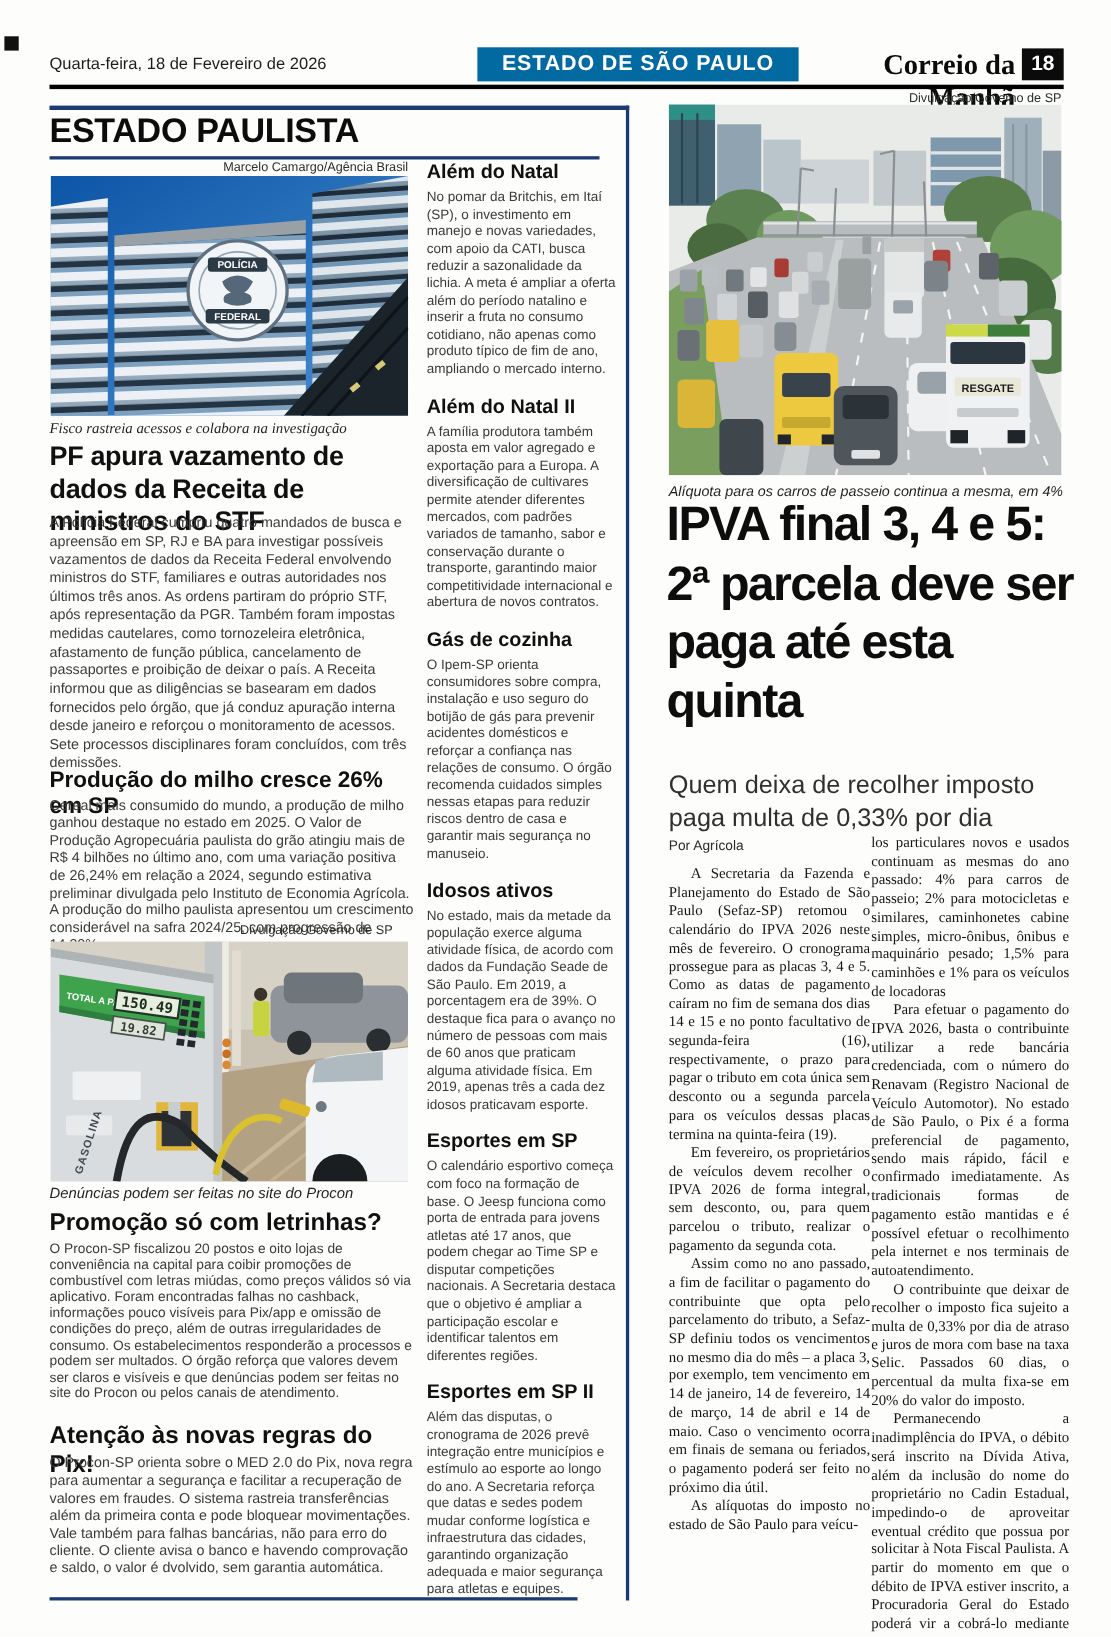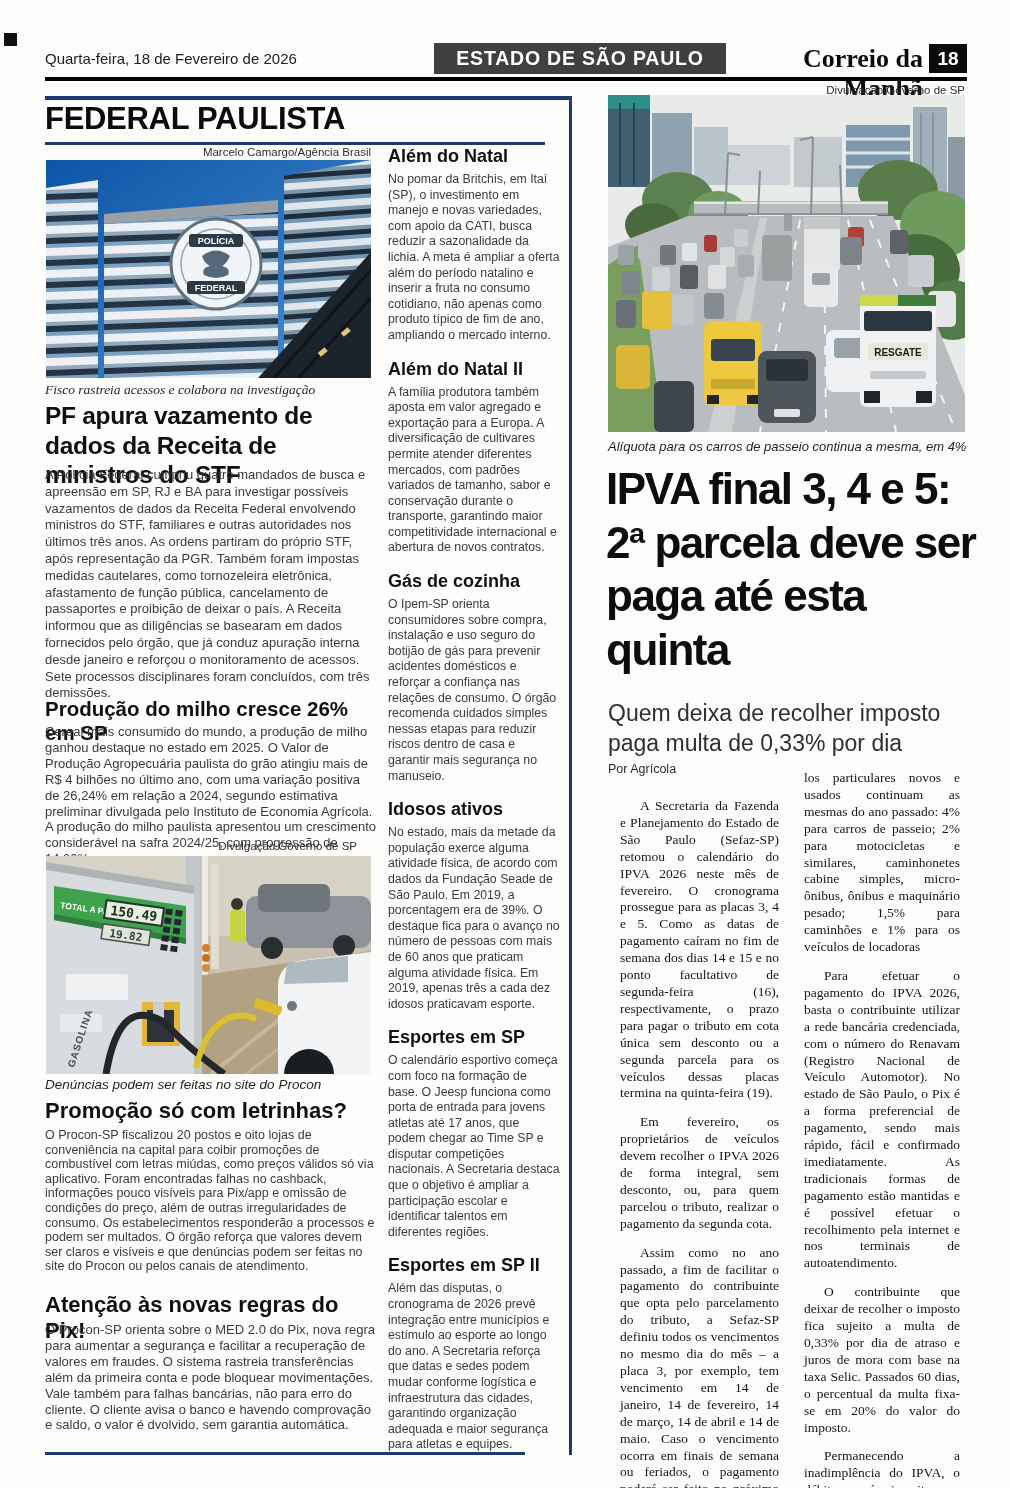--- a/index.html
+++ b/index.html
@@ -1,21 +1,21 @@
 <!DOCTYPE html>
 <html lang="pt-BR"><head>
 <meta charset="utf-8">
 <style>
   html,body{margin:0;padding:0;background:#ffffff;}
   .page{position:relative;width:1010px;height:1488px;background:#fdfdfc;overflow:hidden;
         font-family:"Liberation Sans",sans-serif;color:#1a1a1a;}
   .abs{position:absolute;}
   
   .date{left:45px;top:50px;font-size:15px;color:#1c1c1c;}
-  .banner{left:434px;top:43px;width:292px;height:31px;background:#404040;color:#fff;
+  .banner{left:434px;top:43px;width:292px;height:31px;background:#0369a1;color:#fff;
           display:flex;align-items:center;justify-content:center;font-weight:bold;
           font-size:19.5px;letter-spacing:.8px;}
   .masthead{left:735px;top:44px;width:188px;text-align:right;
             font-family:"Liberation Serif",serif;font-weight:bold;font-size:26px;color:#0b0b0b;}
   .pageno{left:929px;top:44px;width:38px;height:29px;background:#0b0b0b;color:#fff;
           display:flex;align-items:center;justify-content:center;font-weight:bold;font-size:19px;}
   .header-rule{left:45px;top:77px;width:922px;height:4px;background:#000;}
   .printmark{left:4px;top:33px;width:13px;height:13px;background:#111;}
   .credit{font-size:11.5px;color:#2d2d2d;}
   .credit.right{text-align:right;}
@@ -38,27 +38,27 @@
   .b-milho{left:45px;top:724px;width:332px;line-height:15.9px;}
   .b-promo{left:45px;top:1128px;width:332px;font-size:12.5px;line-height:14.6px;}
   .b-pix{left:45px;top:1322px;width:332px;line-height:15.9px;}
   
   .midcol{left:388px;top:146px;width:172px;}
   .midcol h3{margin:15px 0 5px 0;font-size:18px;line-height:21px;color:#101010;}
   .midcol h3:first-child{margin-top:0;}
   .midcol p{margin:0;font-size:12.3px;line-height:15.6px;color:#3b3b3b;}
   
   .cap3{left:608px;top:439px;font-size:13px;}
-  .h-ipva{left:606px;top:462px;width:380px;font-size:44px;line-height:53.5px;font-weight:800;
+  .h-ipva{left:606px;top:450px;width:380px;font-size:44px;line-height:53.5px;font-weight:800;
           letter-spacing:-1.5px;color:#0d0d0d;}
   .subhead{left:608px;top:699px;width:372px;font-size:23px;line-height:29.5px;color:#2f2f2f;}
   .byline{left:608px;top:762px;font-size:12.5px;color:#2b2b2b;}
   .serifcol{font-family:"Liberation Serif",serif;font-size:13.5px;line-height:16.9px;
             text-align:justify;color:#151515;hyphens:auto;-webkit-hyphens:auto;}
-  .serifcol p{margin:12px;text-indent:20px;}
+  .serifcol p{margin:0;text-indent:20px;}
   .serifcol p.noindent{text-indent:0;}
   .col1{left:608px;top:786px;width:183px;}
   .col2{left:792px;top:758px;width:180px;}
   svg{display:block;}
 </style>
 </head>
 <body>
 
 <div class="page">
 
@@ -67,21 +67,21 @@
   <div class="abs date">Quarta-feira, 18 de Fevereiro de 2026</div>
   <div class="abs banner">ESTADO DE SÃO PAULO</div>
   <div class="abs masthead">Correio da Manhã</div>
   <div class="abs pageno">18</div>
   <div class="abs header-rule"></div>
   <div class="abs credit right" style="left:700px;top:84px;width:265px;">Divulgação/Governo de SP</div>
 
   <div class="abs navy box-top"></div>
   <div class="abs navy box-bottom"></div>
   <div class="abs navy box-vert"></div>
-  <div class="abs cp-title">FEDERAL PAULISTA</div>
+  <div class="abs cp-title">ESTADO PAULISTA</div>
   <div class="abs navy title-underline"></div>
 
   <div class="abs credit right" style="left:45px;top:146px;width:326px;">Marcelo Camargo/Agência Brasil</div>
 
   <svg class="abs" style="left:46px;top:160px;" width="325" height="218" viewBox="0 0 325 218" role="img">
     <defs>
       <linearGradient id="sky" x1="0" y1="0" x2="1" y2="1">
         <stop offset="0" stop-color="#0d55a6"></stop>
           <stop offset="1" stop-color="#4a8fd2"></stop>
       </linearGradient>

